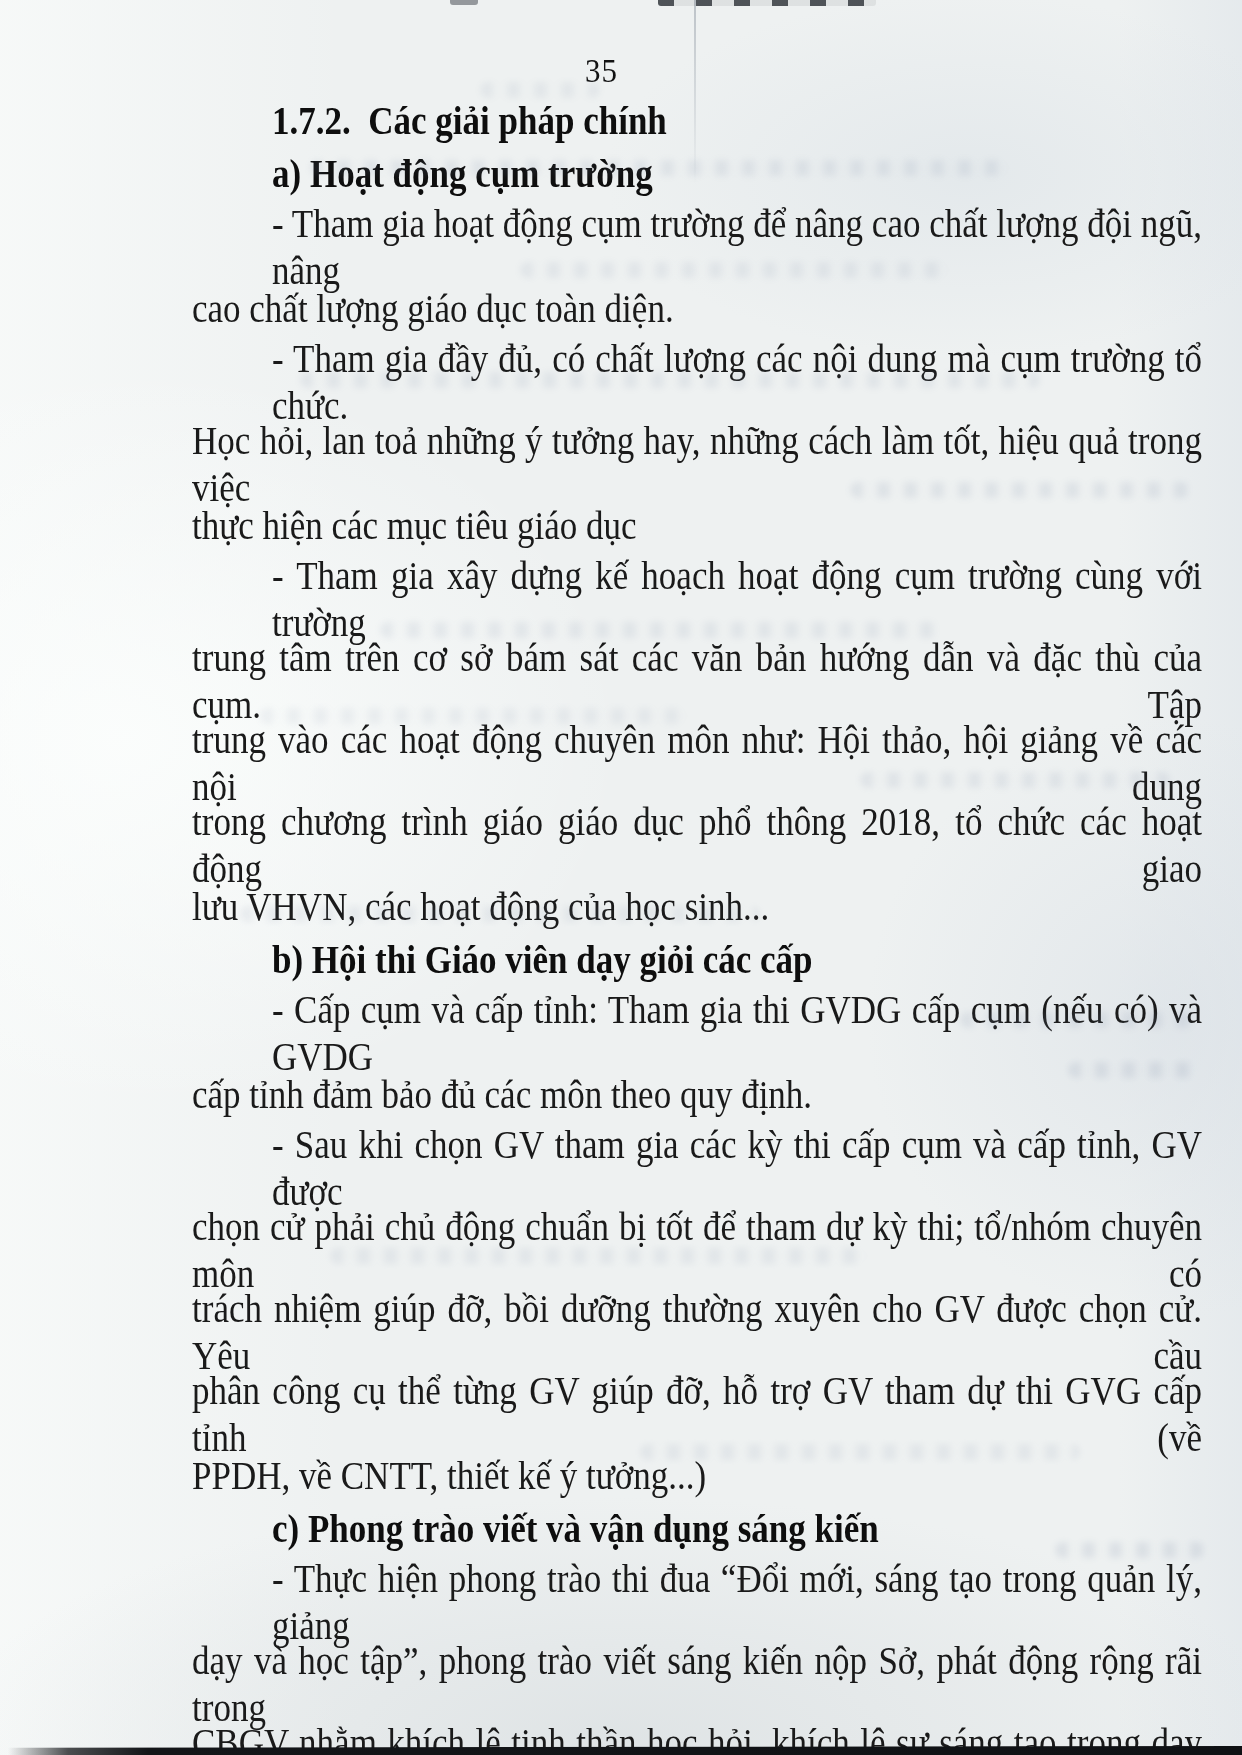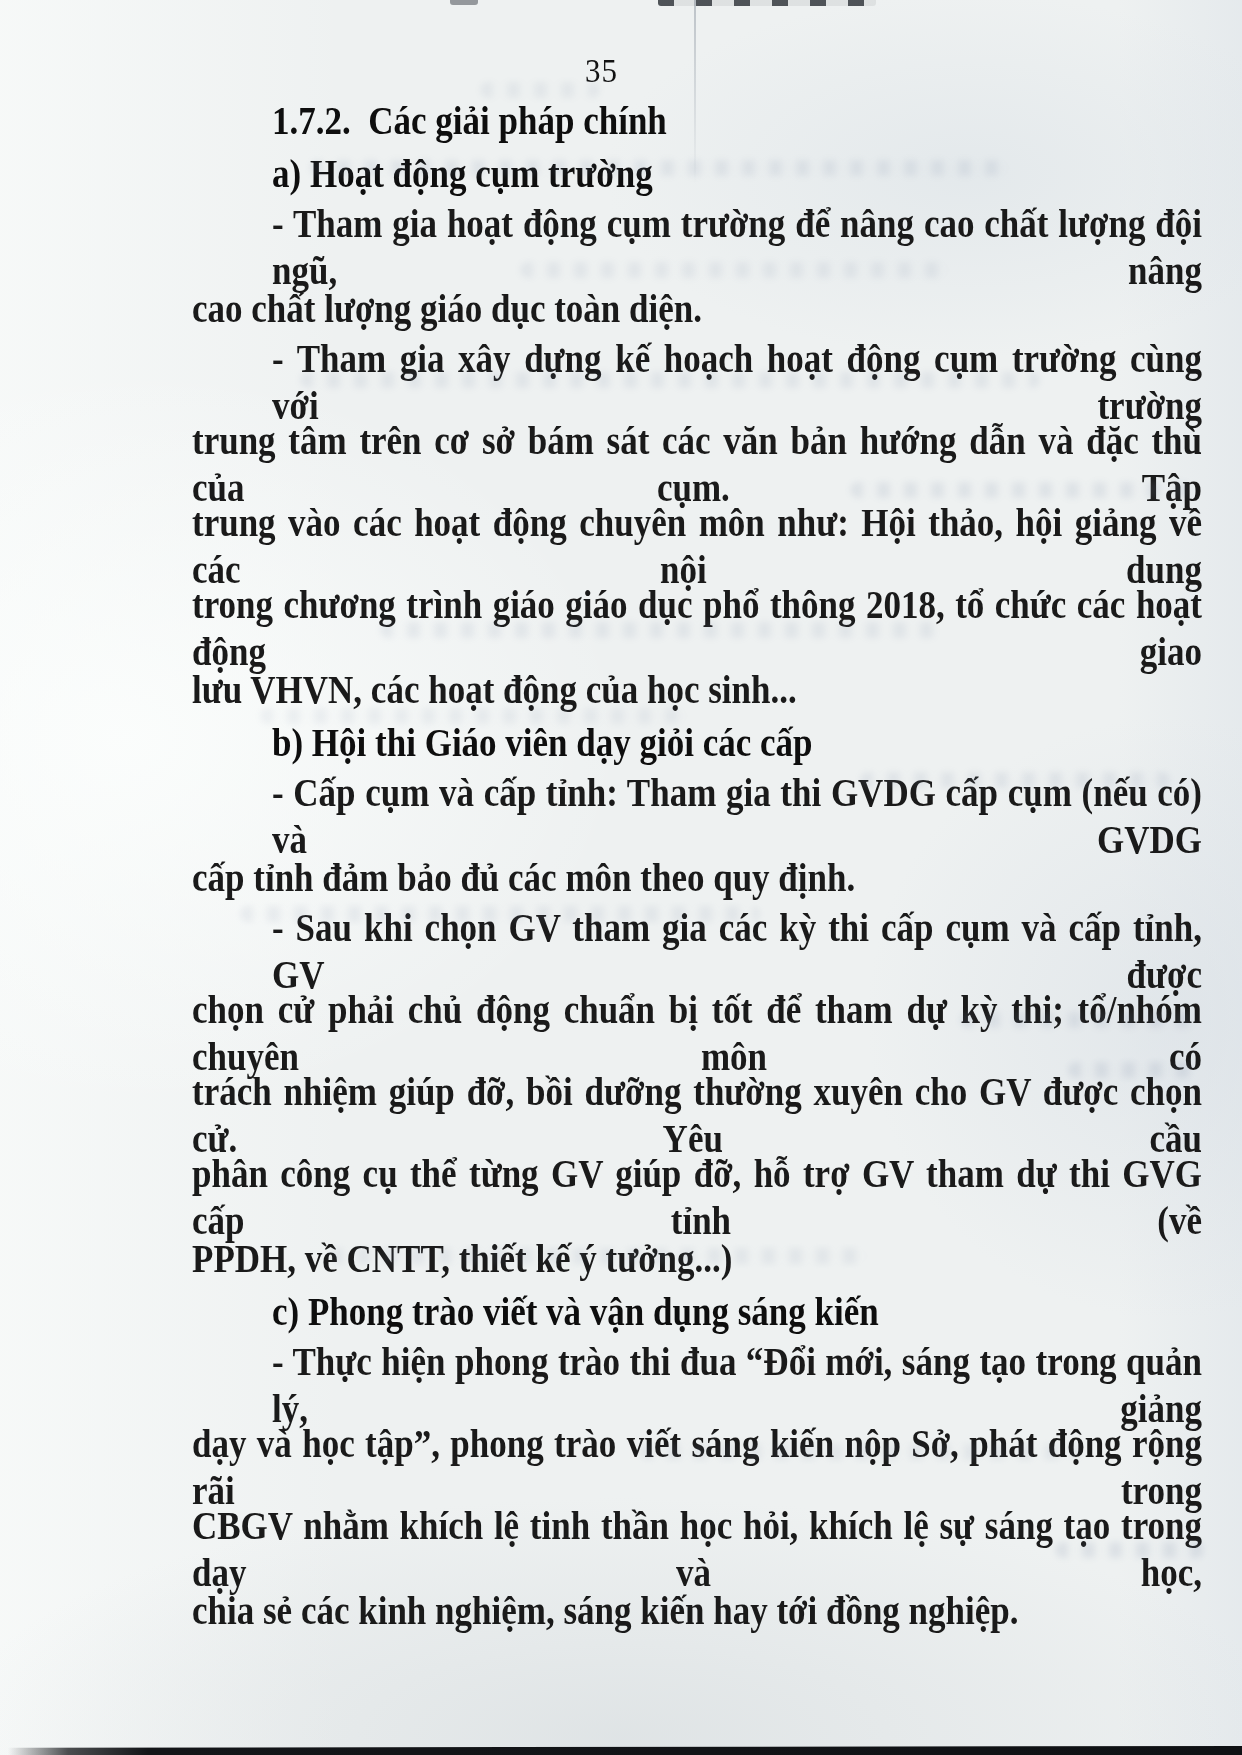--- a/index.html
+++ b/index.html
@@ -34,21 +34,21 @@
 
   .doc-body {
     position: absolute;
     left: 192px;
     top: 100px;
     width: 1010px;
     font-size: 35px;
     line-height: 41px;
   }
 
-  .block { margin: 0 0 12px 0; font-weight: bold; }
+  .block { margin: 0 0 12px 0; }
   .block:last-child { margin-bottom: 0; }
 
   .heading {
     font-weight: 700;
     padding-left: 80px;
     color: #0e0e0e;
     white-space: pre-wrap;
     transform: scaleY(1.16);
     transform-origin: 50% 50%;
   }
@@ -96,20 +96,25 @@
   <div class="page-number">35</div>
 
   <section class="doc-body">
       <div class="block heading">1.7.2.  Các giải pháp chính</div>
       <div class="block heading">a) Hoạt động cụm trường</div>
       <div class="block paragraph">
         <div class="line first">- Tham gia hoạt động cụm trường để nâng cao chất lượng đội ngũ, nâng</div>
         <div class="line last">cao chất lượng giáo dục toàn diện.</div>
       </div>
       <div class="block paragraph">
+        <div class="line first">- Tham gia đầy đủ, có chất lượng các nội dung mà cụm trường tổ chức.</div>
+        <div class="line">Học hỏi, lan toả những ý tưởng hay, những cách làm tốt, hiệu quả trong việc</div>
+        <div class="line last">thực hiện các mục tiêu giáo dục</div>
+      </div>
+      <div class="block paragraph">
         <div class="line first">- Tham gia xây dựng kế hoạch hoạt động cụm trường cùng với trường</div>
         <div class="line">trung tâm trên cơ sở bám sát các văn bản hướng dẫn và đặc thù của cụm. Tập</div>
         <div class="line">trung vào các hoạt động chuyên môn như: Hội thảo, hội giảng về các nội dung</div>
         <div class="line">trong chương trình giáo giáo dục phổ thông 2018, tổ chức các hoạt động giao</div>
         <div class="line last">lưu VHVN, các hoạt động của học sinh...</div>
       </div>
       <div class="block heading">b) Hội thi Giáo viên dạy giỏi các cấp</div>
       <div class="block paragraph">
         <div class="line first">- Cấp cụm và cấp tỉnh: Tham gia thi GVDG cấp cụm (nếu có) và GVDG</div>
         <div class="line last">cấp tỉnh đảm bảo đủ các môn theo quy định.</div>

